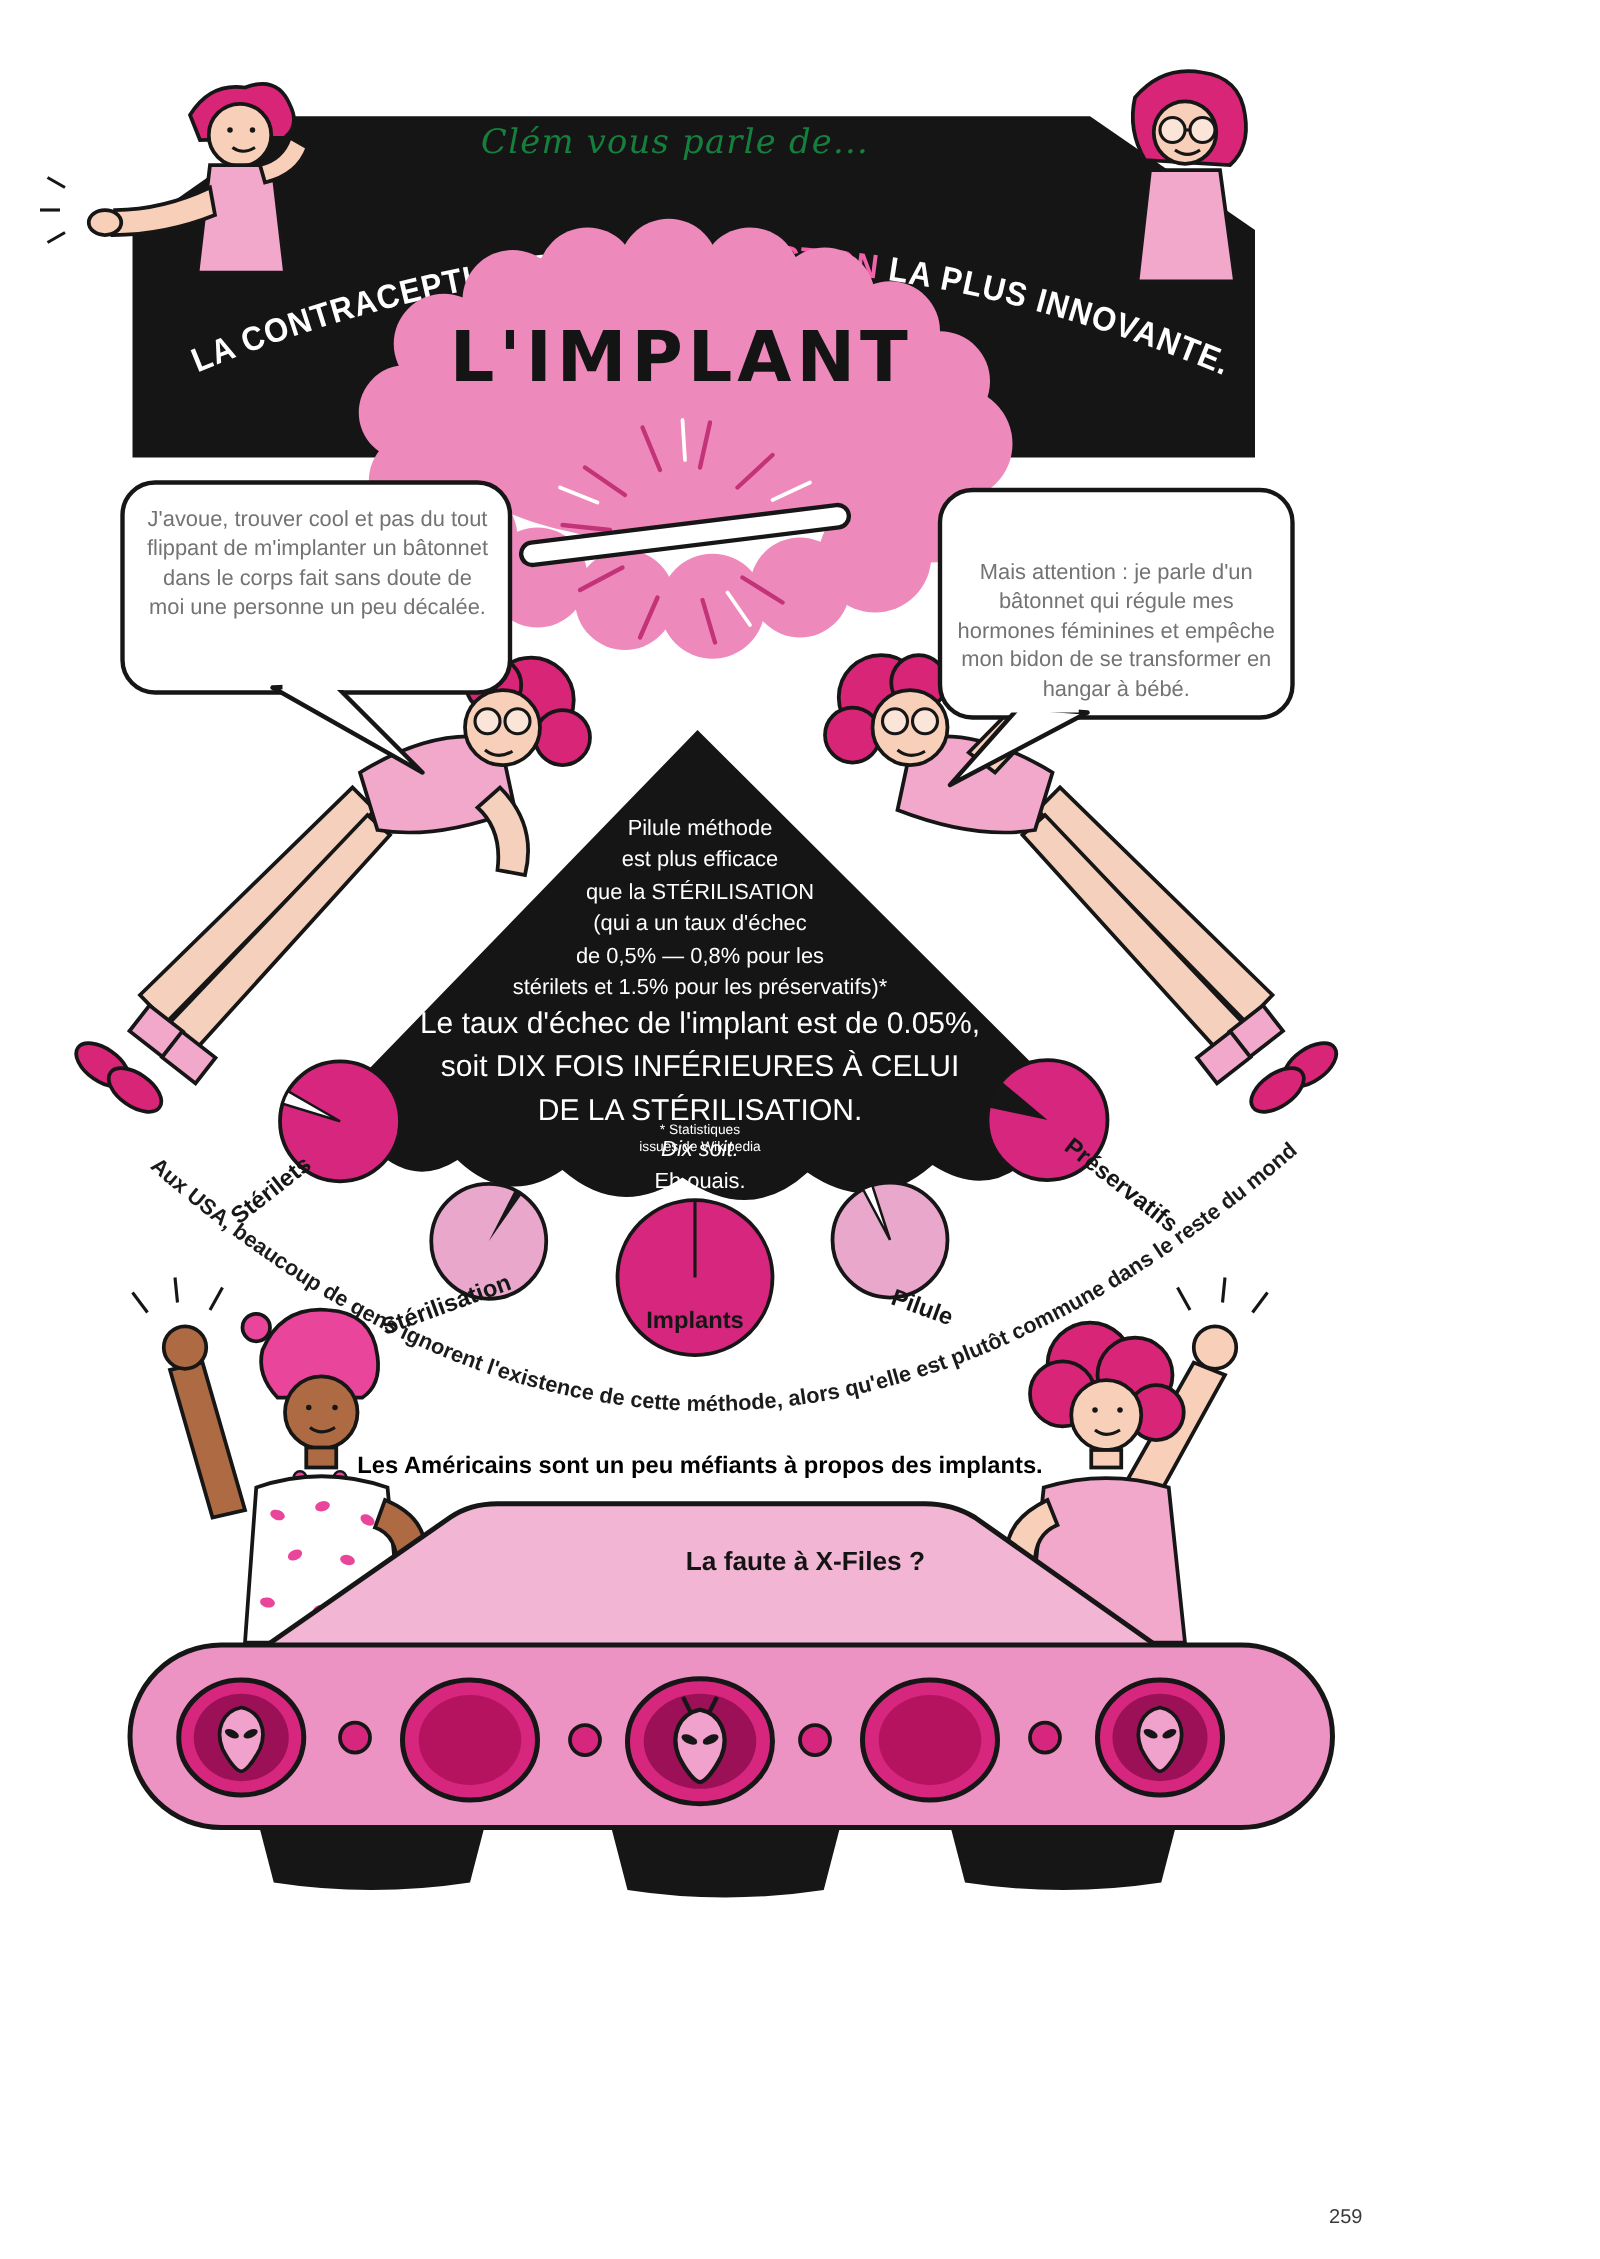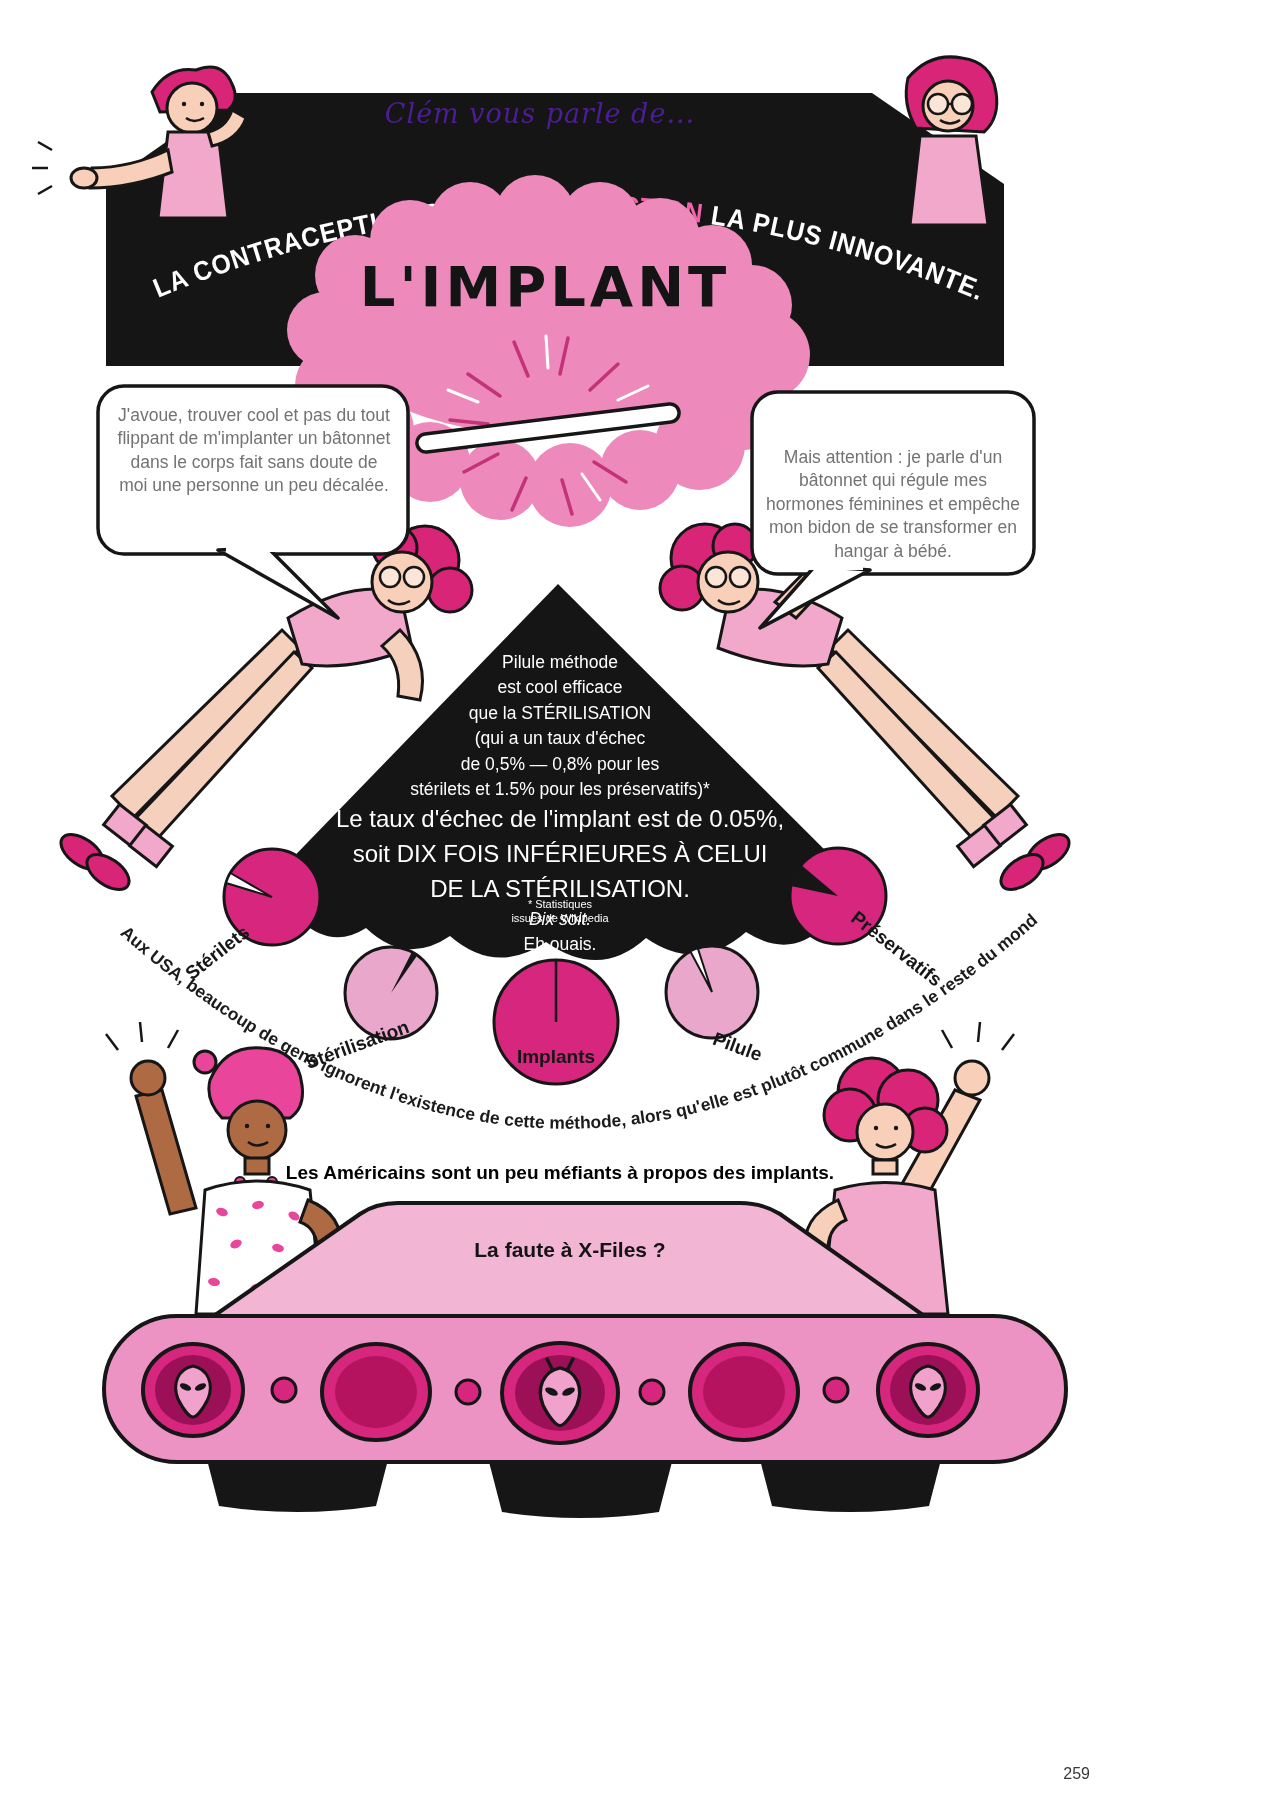--- a/index.html
+++ b/index.html
@@ -1,21 +1,21 @@
 <!DOCTYPE html>
 <html><head>
 <meta charset="utf-8">
 <style>
   html,body{margin:0;padding:0;background:#ffffff;}
   .page{position:relative;width:1280px;height:1807px;background:#ffffff;overflow:hidden;
         font-family:"Liberation Sans",sans-serif;color:#161616;}
   svg.art{position:absolute;left:0;top:0;}
   .t{position:absolute;}
   .center{text-align:center;}
-  .intro-script{font-family:"DejaVu Serif",serif;font-style:italic;font-size:27px;color:#4c1d95;letter-spacing:1px;}
+  .intro-script{font-family:"DejaVu Serif",serif;font-style:italic;font-size:27px;color:#15803d;letter-spacing:1px;}
   .big-title{font-size:56px;font-weight:bold;letter-spacing:4px;color:#141414;font-family:"DejaVu Sans",sans-serif;}
   .bubble-text{font-size:17.5px;line-height:1.34;color:#737373;}
   .stats{color:#ffffff;}
   .stats-line{font-size:17.5px;line-height:1.45;white-space:nowrap;}
   .stats-line.big{font-size:24px;}
   .stats-line.italic{font-style:italic;}
   .footnote{color:#ffffff;font-size:11px;line-height:1.25;}
   .pie-label{font-weight:bold;font-size:19px;color:#161616;white-space:nowrap;}
   .caption{font-size:19px;font-weight:bold;color:#000000;white-space:nowrap;}
   .xfiles{font-size:21px;font-weight:bold;color:#141414;}
@@ -299,21 +299,21 @@
   <div class="t intro-script center" style="left:300px;top:98px;width:480px;">Clém vous parle de...</div>
 
   <div class="t big-title center" style="left:325px;top:254px;width:440px;">L'IMPLANT</div>
 
   <div class="t bubble-text center" style="left:115px;top:404px;width:278px;">J'avoue, trouver cool et pas du tout flippant de m'implanter un bâtonnet dans le corps fait sans doute de moi une personne un peu décalée.</div>
 
   <div class="t bubble-text center" style="left:766px;top:436px;width:254px;margin-top:10px;">Mais attention : je parle d'un bâtonnet qui régule mes hormones féminines et empêche mon bidon de se transformer en hangar à bébé.</div>
 
   <div class="t stats center" style="left:270px;top:650px;width:580px;">
     <div class="stats-line">Pilule méthode</div>
-    <div class="stats-line">est cool efficace</div>
+    <div class="stats-line">est plus efficace</div>
     <div class="stats-line">que la STÉRILISATION</div>
     <div class="stats-line">(qui a un taux d'échec</div>
     <div class="stats-line">de 0,5% — 0,8% pour les</div>
     <div class="stats-line">stérilets et 1.5% pour les préservatifs)*</div>
     <div class="stats-line big">Le taux d'échec de l'implant est de 0.05%,</div>
     <div class="stats-line big">soit DIX FOIS INFÉRIEURES À CELUI</div>
     <div class="stats-line big">DE LA STÉRILISATION.</div>
     <div class="stats-line italic">Dix soit.</div>
     <div class="stats-line">Eh ouais.</div>
   </div>
@@ -324,17 +324,17 @@
   </div>
 
   <div class="t pie-label" style="left:180px;top:942px;transform:rotate(-38deg);">Stérilets</div>
   <div class="t pie-label" style="left:303px;top:1034px;transform:rotate(-20deg);">Stérilisation</div>
   <div class="t pie-label center" style="left:496px;top:1046px;width:120px;">Implants</div>
   <div class="t pie-label" style="left:712px;top:1036px;transform:rotate(20deg);">Pilule</div>
   <div class="t pie-label" style="left:842px;top:938px;transform:rotate(38deg);">Préservatifs</div>
 
   <div class="t caption center" style="left:240px;top:1162px;width:640px;">Les Américains sont un peu méfiants à propos des implants.</div>
 
-  <div class="t xfiles center" style="left:400px;top:1238px;width:340px;">La faute à X-Files ?</div>
+  <div class="t xfiles center" style="left:400px;top:1238px;width:340px;text-align:right;">La faute à X-Files ?</div>
 
   <div class="t pagenum" style="left:1030px;top:1765px;width:60px;text-align:right;">259</div>
 
 </div>
 
 </body></html>

